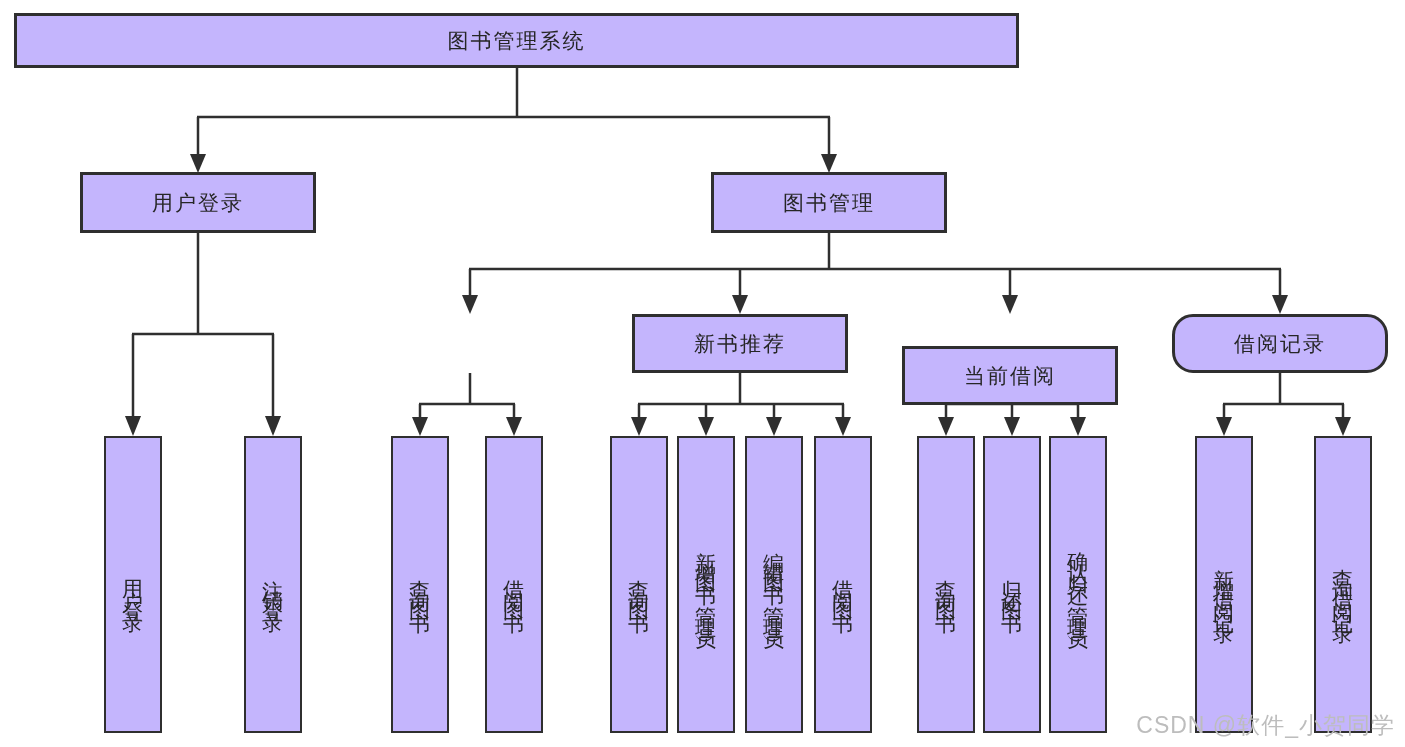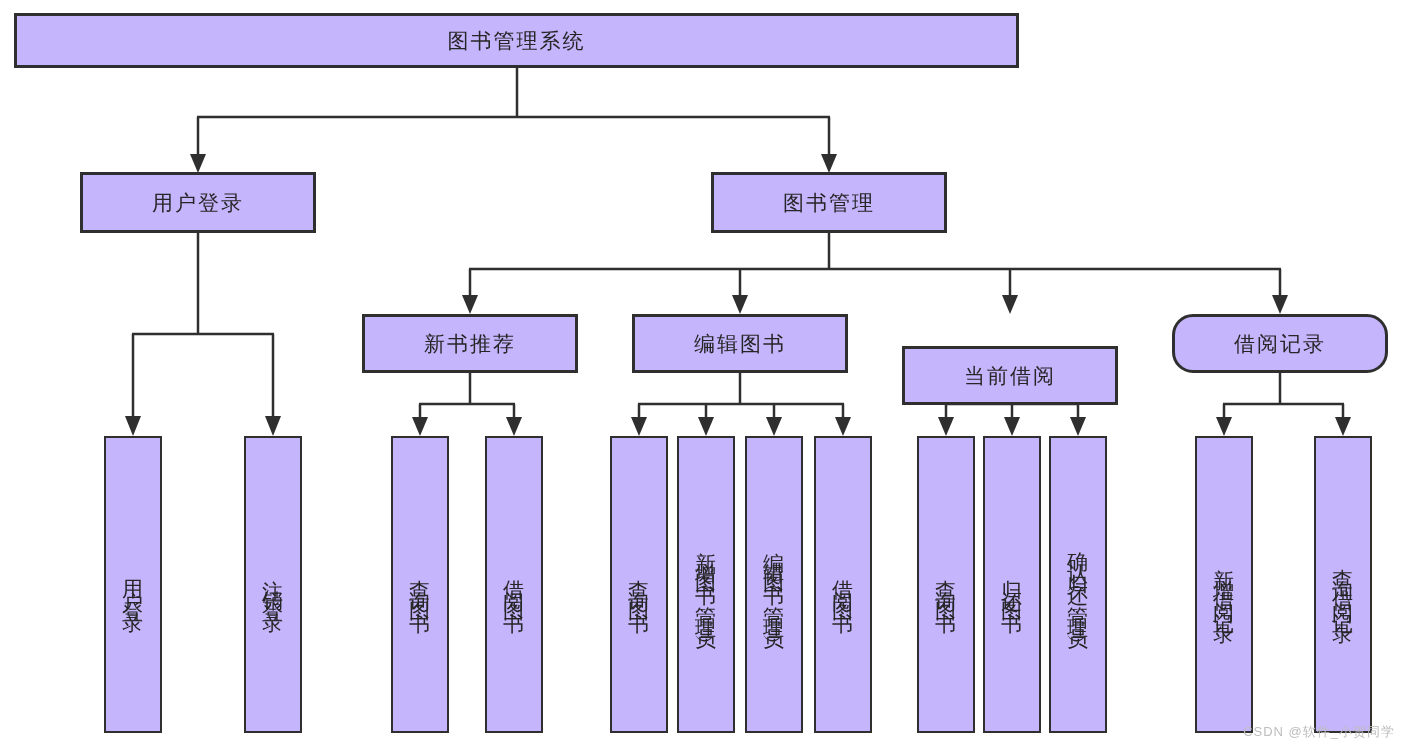--- a/index.html
+++ b/index.html
@@ -39,21 +39,21 @@
   }
   .l-a1 { left: 104px; }  .l-a2 { left: 244px; }
   .l-b1 { left: 391px; }  .l-b2 { left: 485px; }
   .l-c1 { left: 610px; }  .l-c2 { left: 677px; }  .l-c3 { left: 745px; }  .l-c4 { left: 814px; }
   .l-d1 { left: 917px; }  .l-d2 { left: 983px; }  .l-d3 { left: 1049px; }
   .l-e1 { left: 1195px; } .l-e2 { left: 1314px; }
   .watermark {
     position: absolute;
     right: 10px;
     bottom: 6px;
-    font-size: 13px;
+    font-size: 23px;
     color: #bdbdbd;
     letter-spacing: 1px;
     white-space: nowrap;
   }
 </style>
 </head>
 <body>
 
 <div id="canvas">
 
@@ -123,25 +123,22 @@
     <span class="hlabel">图书管理系统</span>
   </div>
 
   <div class="box b1">
     <span class="hlabel">用户登录</span>
   </div>
   <div class="box b2">
     <span class="hlabel">图书管理</span>
   </div>
 
-  <div class="box grp g1">
+  <div class="box grp g2">
     <span class="hlabel">新书推荐</span>
-  </div>
-  <div class="box grp g2">
-    <span class="hlabel">编辑图书</span>
   </div>
   <div class="box grp g3">
     <span class="hlabel">当前借阅</span>
   </div>
   <div class="box grp g4">
     <span class="hlabel">借阅记录</span>
   </div>
 
   <div class="box leaf l-a1">
     <span class="vtext">用户登录</span>

